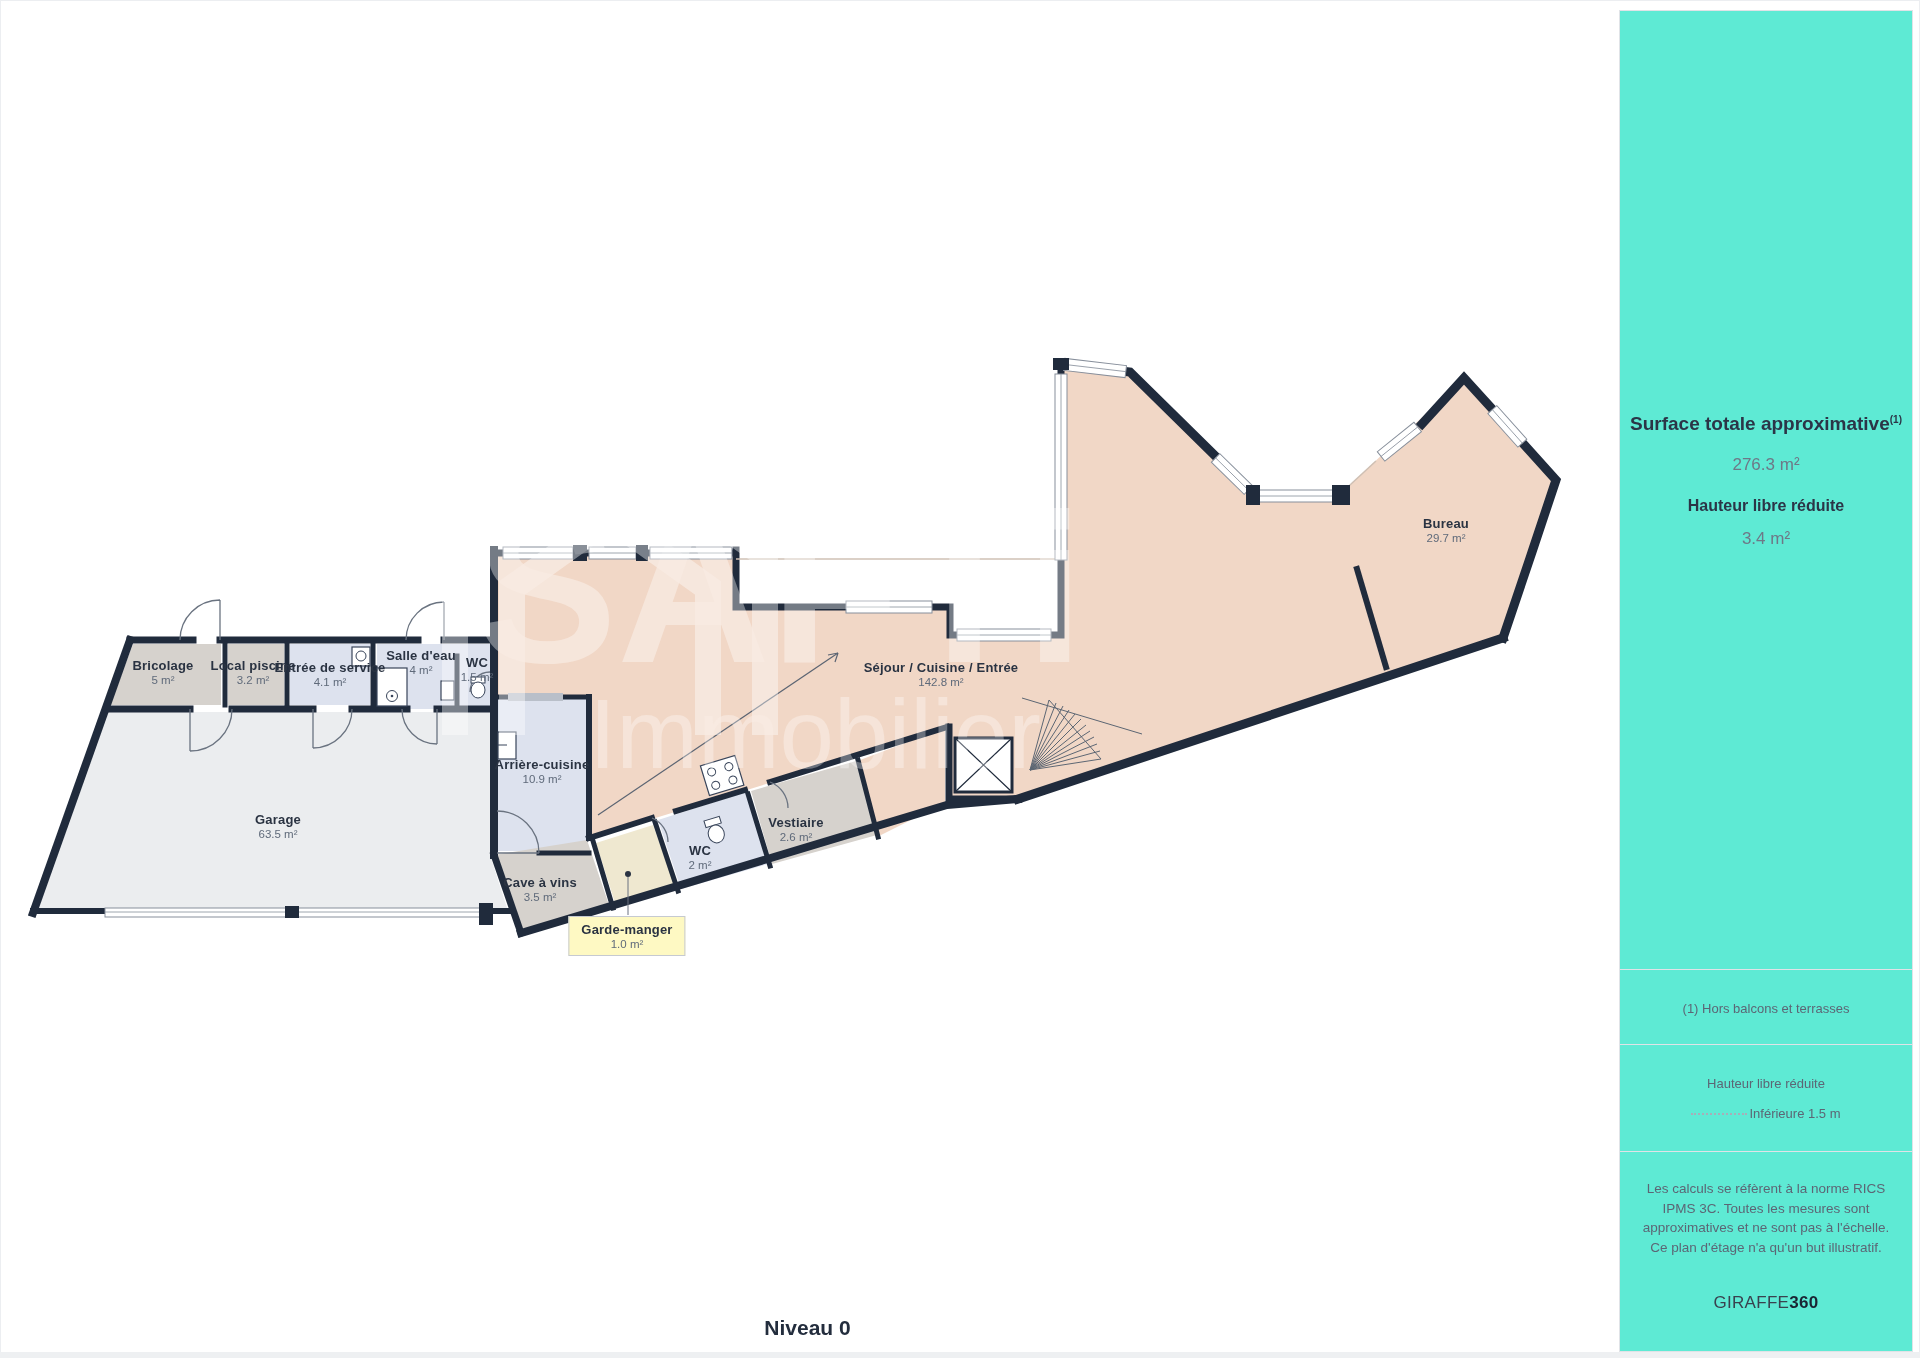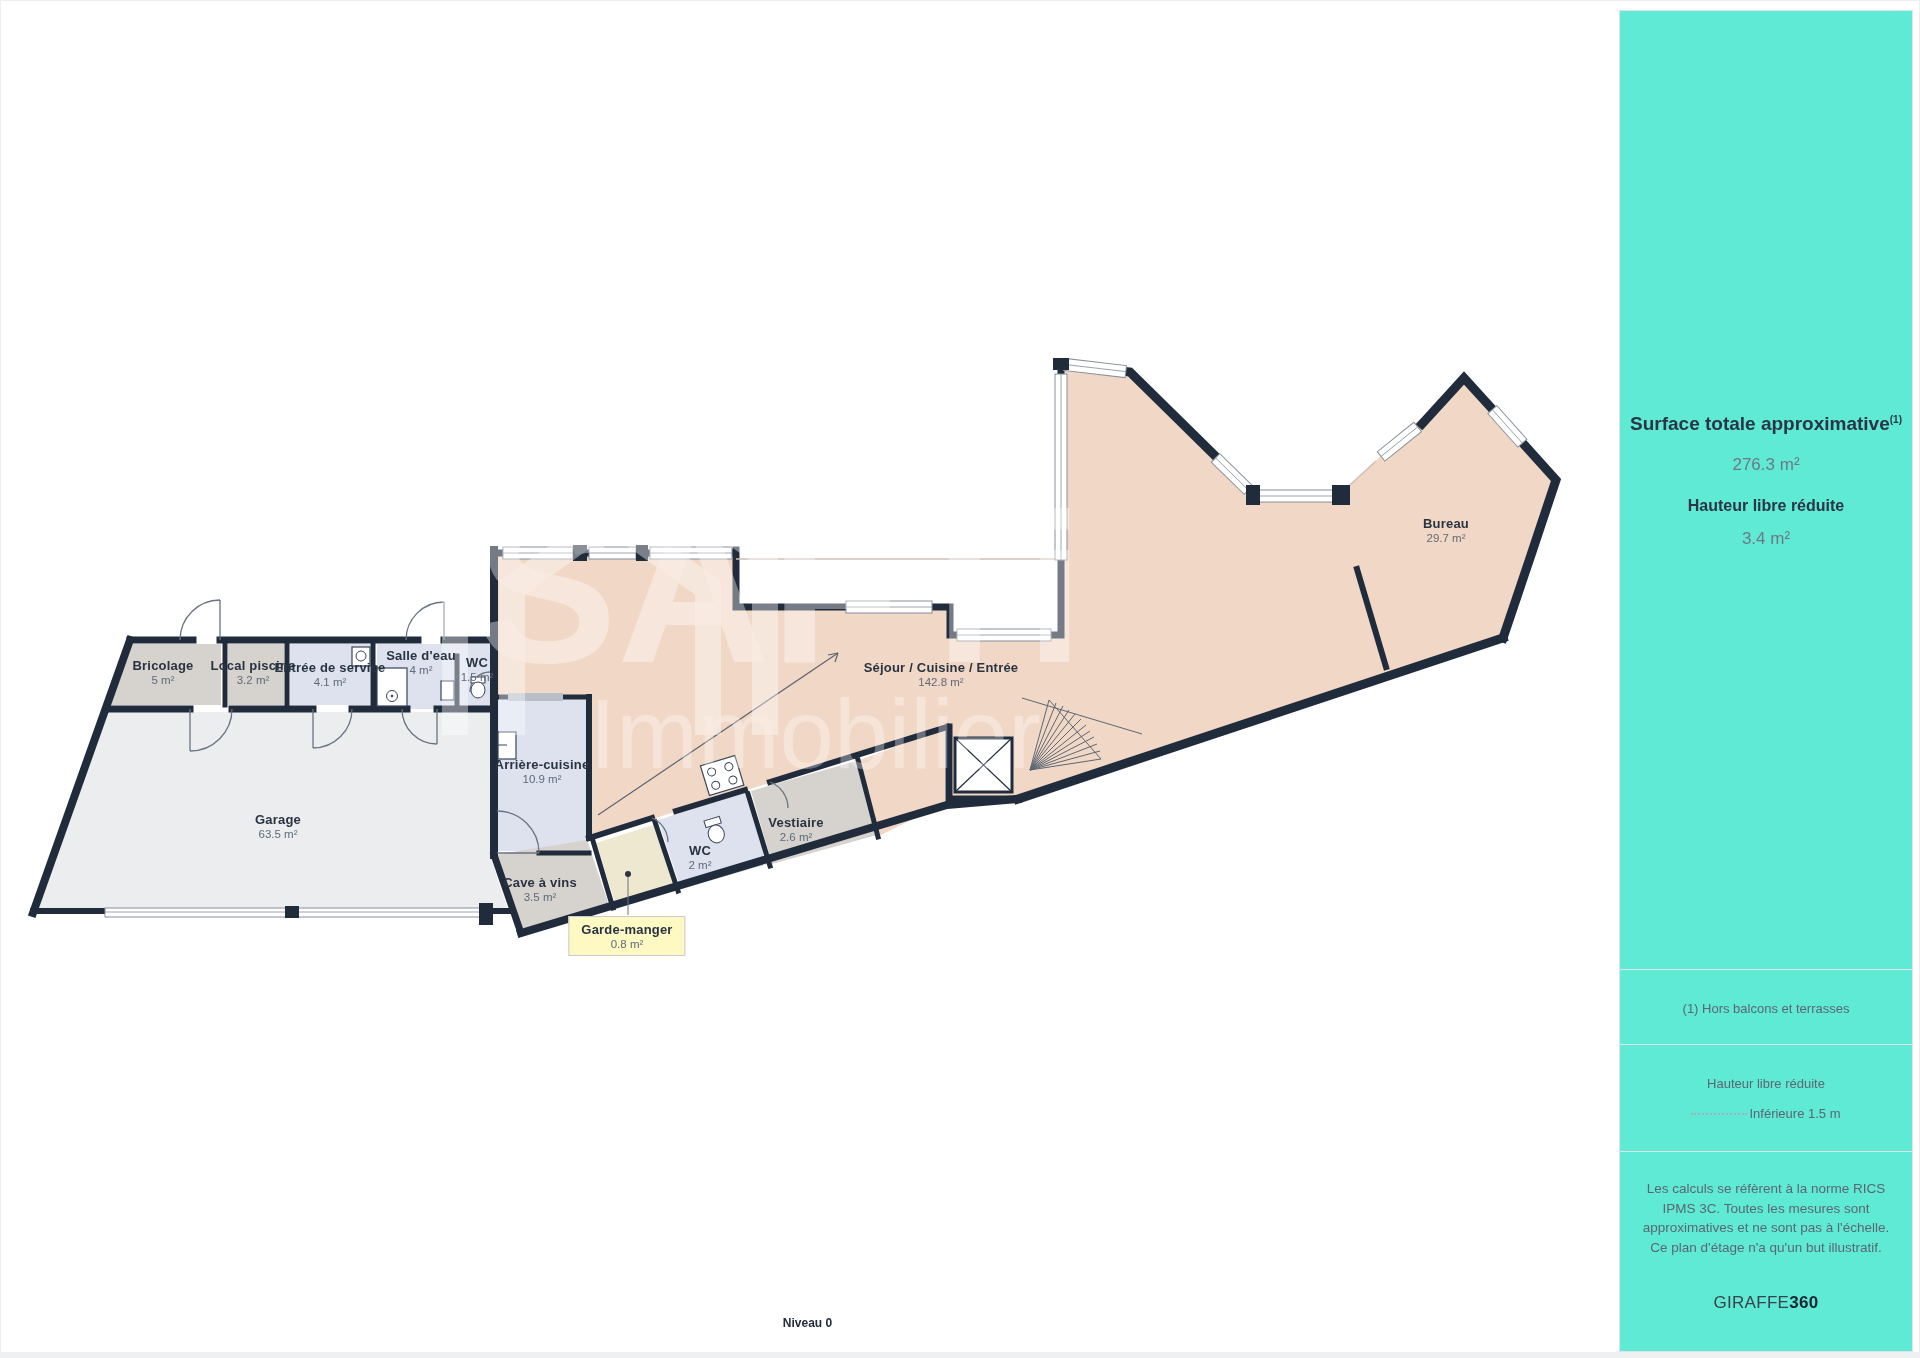--- a/index.html
+++ b/index.html
@@ -7,21 +7,21 @@
   .stage{position:relative;width:1920px;height:1358px;background:#ffffff;overflow:hidden;
          box-shadow:inset 0 0 0 1px #eceef1;}
   .page-bottom{position:absolute;left:0;right:0;bottom:0;height:6px;background:#eef0f2;}
 
   
   .rlabel{position:absolute;transform:translate(-50%,-50%);text-align:center;white-space:nowrap;z-index:5;}
   .rname{font-size:13px;font-weight:700;color:#2a3342;letter-spacing:.2px;}
   .rarea{font-size:11.5px;color:#5f6a7a;margin-top:1px;}
   .rlabel--boxed{background:#fef9c3;border:1px solid #c6cad1;padding:5px 12px;z-index:6;}
   .level-label{position:absolute;left:0;top:1316px;width:1615px;text-align:center;
-               font-size:12px;font-weight:700;color:#232d3d;z-index:5;}
+               font-size:21px;font-weight:700;color:#232d3d;z-index:5;}
 
   
   .sidebar{position:absolute;left:1619px;top:10px;width:292px;height:1340px;
            border:1px solid #e0e3e7;background:#5eead4;z-index:8;}
   .sb-div{position:absolute;left:0;right:0;height:0;border-top:1px solid #e0e3e7;}
   .sb-center{position:absolute;left:0;right:0;text-align:center;}
   .sb-title{font-size:19px;font-weight:700;color:#2b3547;}
   .sb-title sup{font-size:10px;font-weight:700;}
   .sb-value{font-size:17px;color:#6e7887;}
   .sb-note{font-size:13px;color:#5c6675;}
@@ -258,21 +258,21 @@
   <div class="rlabel" style="left:542px;top:771px">
     <div class="rname">Arrière-cuisine</div>
     <div class="rarea">10.9 m²</div>
   </div>
   <div class="rlabel" style="left:540px;top:889px">
     <div class="rname">Cave à vins</div>
     <div class="rarea">3.5 m²</div>
   </div>
   <div class="rlabel rlabel--boxed" style="left:627px;top:936px">
     <div class="rname">Garde-manger</div>
-    <div class="rarea">0.8 m²</div>
+    <div class="rarea">1.0 m²</div>
   </div>
   <div class="rlabel" style="left:700px;top:857px">
     <div class="rname">WC</div>
     <div class="rarea">2 m²</div>
   </div>
   <div class="rlabel" style="left:796px;top:829px">
     <div class="rname">Vestiaire</div>
     <div class="rarea">2.6 m²</div>
   </div>
   <div class="rlabel" style="left:941px;top:674px">

